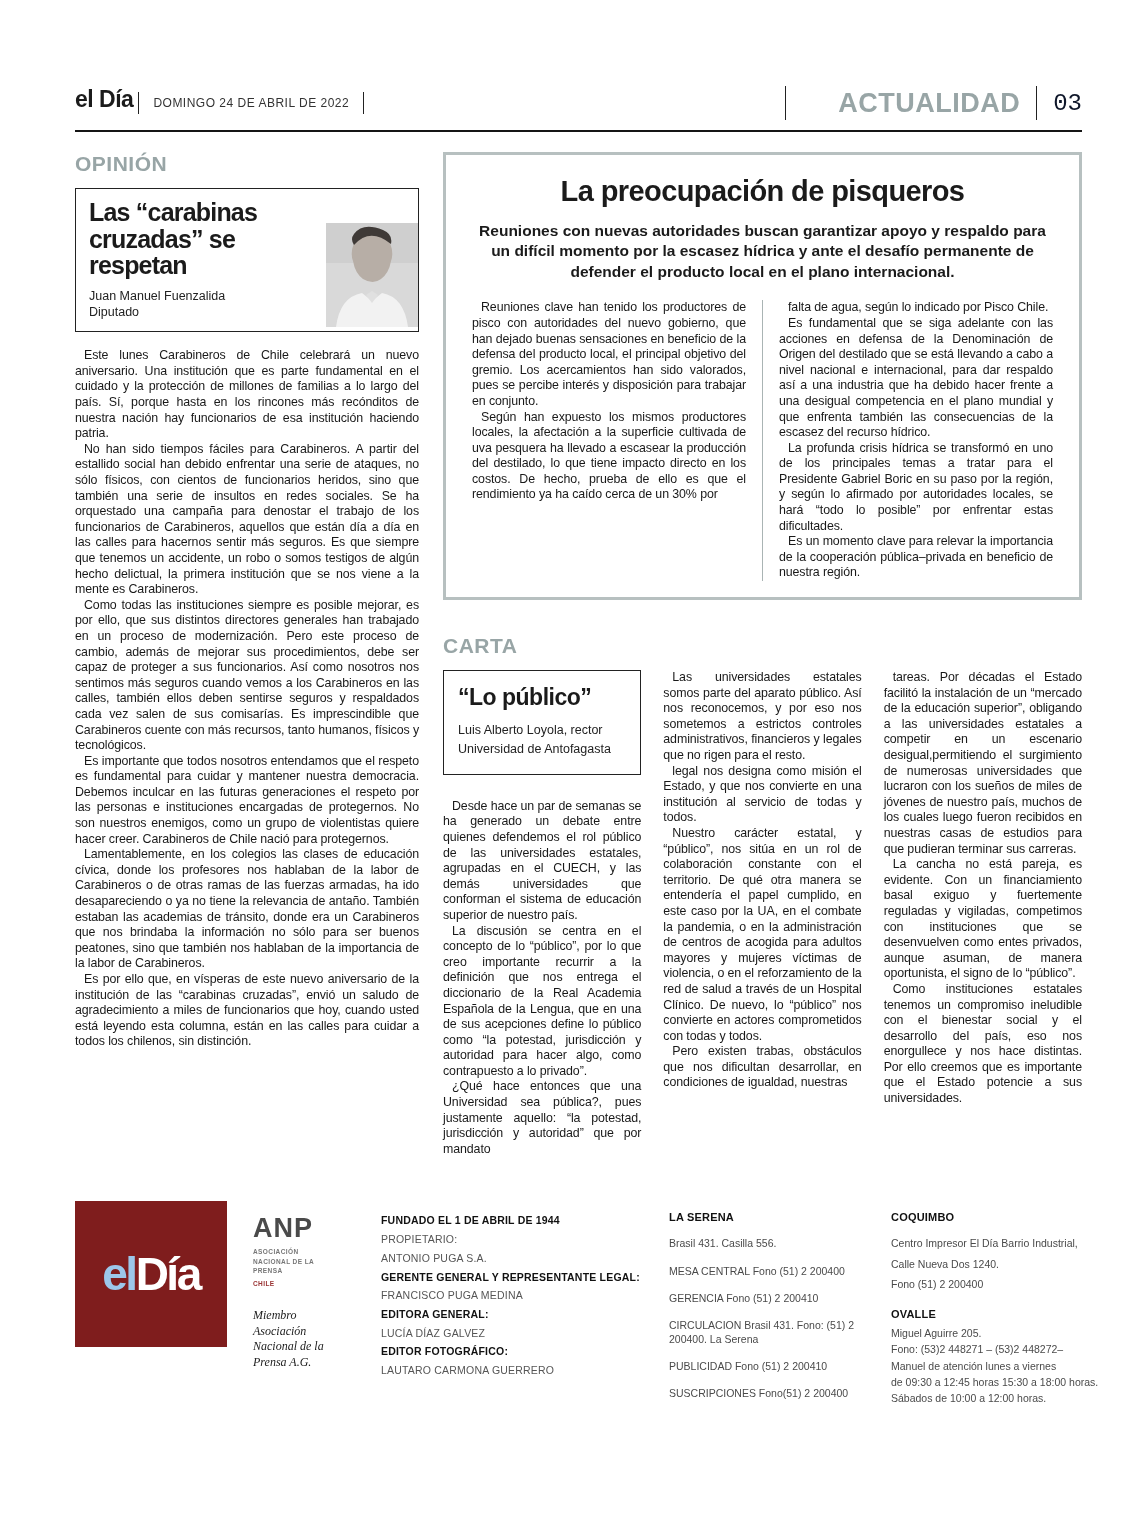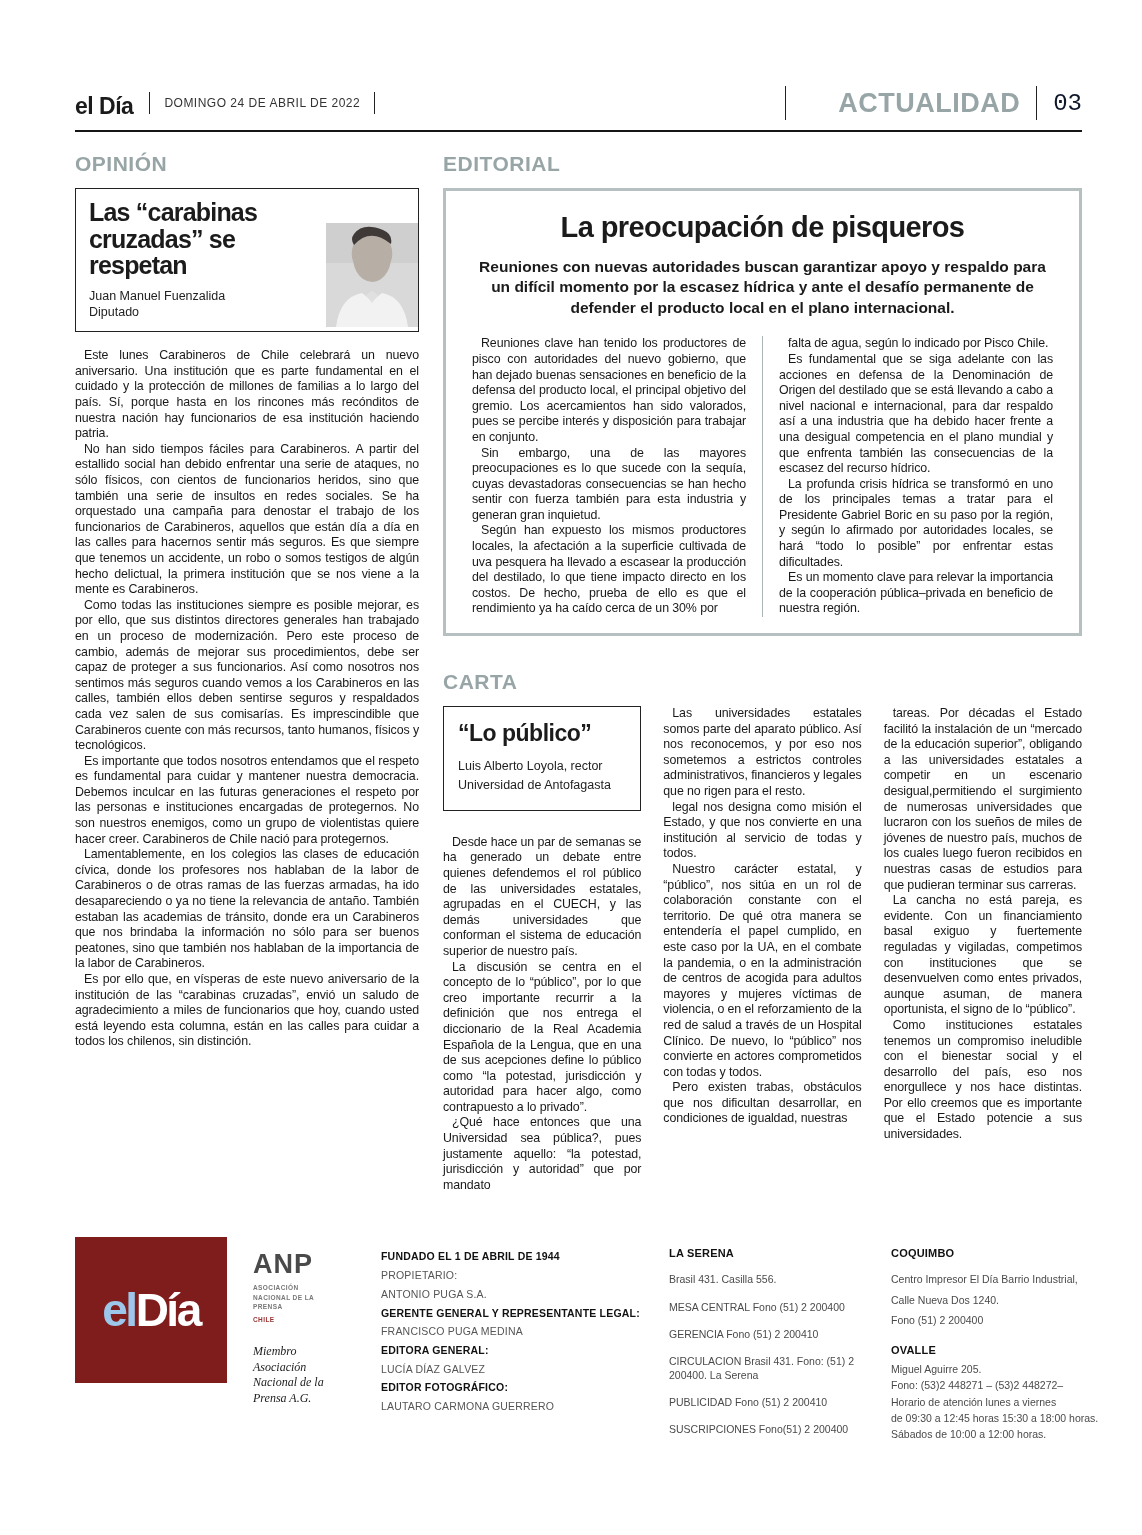--- a/index.html
+++ b/index.html
@@ -10,21 +10,21 @@
     width: 1142px; height: 1535px; overflow: hidden;
     margin: 0 auto; background: #fff; position: relative;
     padding: 86px 60px 0 75px;
   }
 
   
   .masthead-bar {
     display: flex; justify-content: space-between; align-items: stretch;
     border-bottom: 2px solid #151515; padding-bottom: 10px;
   }
-  .brand-group { display: flex; align-items: flex-end; gap: 16px; }
+  .brand-group { display: flex; align-items: flex-start; gap: 5px; }
   .brand { font-size: 23px; font-weight: 800; letter-spacing: -0.5px; }
   .issue-date {
     font-size: 12px; color: #333; letter-spacing: 0.5px;
     border-left: 1.5px solid #222; border-right: 1.5px solid #222;
     padding: 4px 14px; align-self: center;
   }
   .section-group {
     display: flex; align-items: center;
     border-left: 1.5px solid #222; padding-left: 52px;
   }
@@ -163,28 +163,26 @@
         <p>Como todas las instituciones siempre es posible mejorar, es por ello, que sus distintos directores generales han trabajado en un proceso de modernización. Pero este proceso de cambio, además de mejorar sus procedimientos, debe ser capaz de proteger a sus funcionarios. Así como nosotros nos sentimos más seguros cuando vemos a los Carabineros en las calles, también ellos deben sentirse seguros y respaldados cada vez salen de sus comisarías. Es imprescindible que Carabineros cuente con más recursos, tanto humanos, físicos y tecnológicos.</p>
         <p>Es importante que todos nosotros entendamos que el respeto es fundamental para cuidar y mantener nuestra democracia. Debemos inculcar en las futuras generaciones el respeto por las personas e instituciones encargadas de protegernos. No son nuestros enemigos, como un grupo de violentistas quiere hacer creer. Carabineros de Chile nació para protegernos.</p>
         <p>Lamentablemente, en los colegios las clases de educación cívica, donde los profesores nos hablaban de la labor de Carabineros o de otras ramas de las fuerzas armadas, ha ido desapareciendo o ya no tiene la relevancia de antaño. También estaban las academias de tránsito, donde era un Carabineros que nos brindaba la información no sólo para ser buenos peatones, sino que también nos hablaban de la importancia de la labor de Carabineros.</p>
         <p>Es por ello que, en vísperas de este nuevo aniversario de la institución de las “carabinas cruzadas”, envió un saludo de agradecimiento a miles de funcionarios que hoy, cuando usted está leyendo esta columna, están en las calles para cuidar a todos los chilenos, sin distinción.</p>
       </div>
     </div>
 
     <div class="col-right">
 
       <div>
-        <div class="kicker">EDITORIAL</div>
         <div class="editorial-box">
           <div class="editorial-title">La preocupación de pisqueros</div>
           <div class="editorial-sub">Reuniones con nuevas autoridades buscan garantizar apoyo y respaldo para un difícil momento por la escasez hídrica y ante el desafío permanente de defender el producto local en el plano internacional.</div>
           <div class="editorial-cols">
             <div class="editorial-col body-text">
               <p>Reuniones clave han tenido los productores de pisco con autoridades del nuevo gobierno, que han dejado buenas sensaciones en beneficio de la defensa del producto local, el principal objetivo del gremio. Los acercamientos han sido valorados, pues se percibe interés y disposición para trabajar en conjunto.</p>
-              <p>Sin embargo, una de las mayores preocupaciones es lo que sucede con la sequía, cuyas devastadoras consecuencias se han hecho sentir con fuerza también para esta industria y generan gran inquietud.</p>
               <p>Según han expuesto los mismos productores locales, la afectación a la superficie cultivada de uva pesquera ha llevado a escasear la producción del destilado, lo que tiene impacto directo en los costos. De hecho, prueba de ello es que el rendimiento ya ha caído cerca de un 30% por</p>
             </div>
             <div class="editorial-col body-text">
               <p>falta de agua, según lo indicado por Pisco Chile.</p>
               <p>Es fundamental que se siga adelante con las acciones en defensa de la Denominación de Origen del destilado que se está llevando a cabo a nivel nacional e internacional, para dar respaldo así a una industria que ha debido hacer frente a una desigual competencia en el plano mundial y que enfrenta también las consecuencias de la escasez del recurso hídrico.</p>
               <p>La profunda crisis hídrica se transformó en uno de los principales temas a tratar para el Presidente Gabriel Boric en su paso por la región, y según lo afirmado por autoridades locales, se hará “todo lo posible” por enfrentar estas dificultades.</p>
               <p>Es un momento clave para relevar la importancia de la cooperación pública–privada en beneficio de nuestra región.</p>
             </div>
           </div>
         </div>
@@ -270,20 +268,20 @@
       <div>
         <div class="contact-title">COQUIMBO</div>
         <div class="contact-line">Centro Impresor El Día Barrio Industrial,</div>
         <div class="contact-line">Calle Nueva Dos 1240.</div>
         <div class="contact-line">Fono (51) 2 200400</div>
       </div>
       <div class="ovalle-block">
         <div class="contact-title" style="margin-bottom:6px;">OVALLE</div>
         <div class="contact-line">Miguel Aguirre 205.</div>
         <div class="contact-line">Fono: (53)2 448271 – (53)2 448272–</div>
-        <div class="contact-line">Horario de atención lunes a viernes</div>
+        <div class="contact-line">Manuel de atención lunes a viernes</div>
         <div class="contact-line">de 09:30 a 12:45 horas 15:30 a 18:00 horas.</div>
         <div class="contact-line">Sábados de 10:00 a 12:00 horas.</div>
       </div>
     </div>
 
   </div>
 </div>
 
 </body></html>

